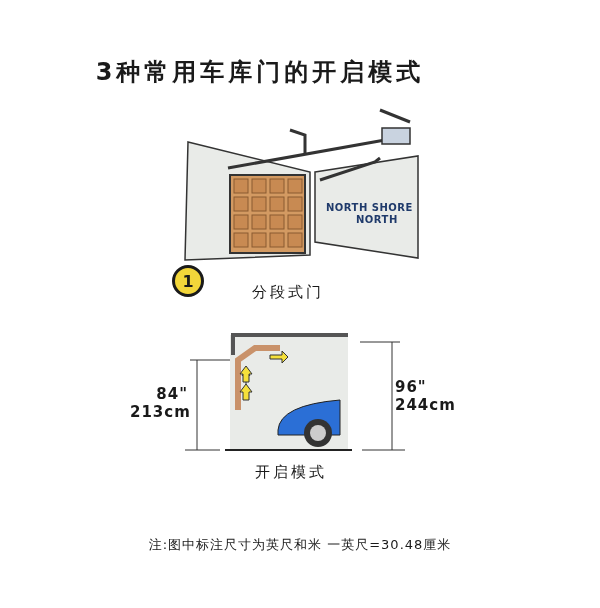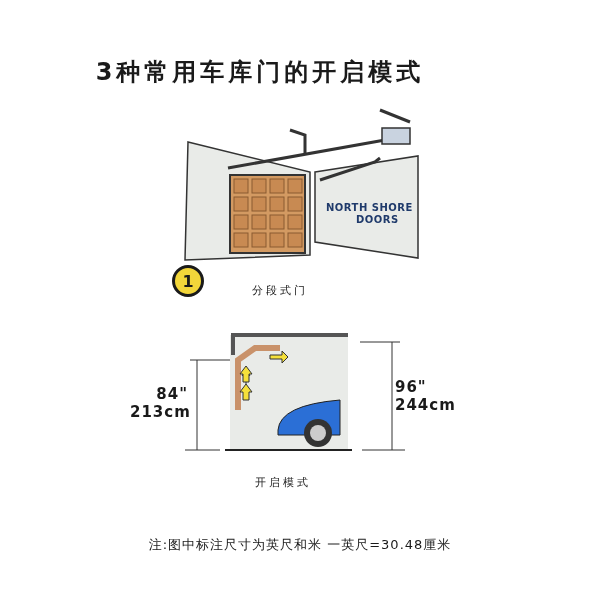--- a/index.html
+++ b/index.html
@@ -1,20 +1,20 @@
 <!DOCTYPE html>
 <html><head>
   <meta charset="utf-8">
   <style>
     html, body { margin: 0; padding: 0; background: #ffffff; }
     body { width: 600px; height: 608px; position: relative; overflow: hidden;
       font-family: "DejaVu Sans", "Liberation Sans", sans-serif; color: #1a1a1a; }
     .abs { position: absolute; }
     .title { left: 0; width: 520px; top: 56px; text-align: center; font-size: 24px; letter-spacing: 4px; font-weight: bold; }
-    .caption { font-size: 11px; letter-spacing: 3px; }
+    .caption { font-size: 15px; letter-spacing: 3px; }
     .dim { font-size: 15px; line-height: 18px; text-align: right; font-weight: bold; letter-spacing: 1px; }
     .note { left: 0; width: 600px; top: 515px; text-align: center; font-size: 13px; letter-spacing: 1px; margin-top: 21px; }
     .badge { width: 26px; height: 26px; border-radius: 50%; background: #f2d63a; border: 3px solid #1a1a1a;
       display: flex; align-items: center; justify-content: center; font-weight: bold; font-size: 16px; }
     .logo { font-weight: bold; color: #1f3a6b; font-size: 10px; line-height: 12px; letter-spacing: 0.5px; }
   </style>
 </head>
 <body>
 
 <div class="abs title">3种常用车库门的开启模式</div>
@@ -43,21 +43,21 @@
   </g>
   <path d="M58,68 L215,40" stroke="#333" stroke-width="3" fill="none"></path>
   <path d="M120,30 L135,35 L135,55" stroke="#333" stroke-width="3" fill="none"></path>
   <path d="M150,80 L205,62 L210,58" stroke="#333" stroke-width="3" fill="none"></path>
   <rect x="212" y="28" width="28" height="16" fill="#c9d3e0" stroke="#333" stroke-width="1.5"></rect>
   <path d="M210,10 L240,22" stroke="#333" stroke-width="3"></path>
 </svg>
 
 <div class="abs logo" style="left:326px;top:202px">
   <div>NORTH SHORE</div>
-  <div style="padding-left:30px">DOORS</div>
+  <div style="padding-left:30px">NORTH</div>
 </div>
 
 <div class="abs badge" style="left:172px;top:265px">1</div>
 <div class="abs caption" style="left:252px;top:283px">分段式门</div>
 
 <svg class="abs" style="left:130px;top:320px" width="340" height="150">
   <rect x="100" y="15" width="118" height="115" fill="#e9ebe8"></rect>
   <path d="M103,35 L103,15 L218,15" stroke="#555" stroke-width="4" fill="none"></path>
   <path d="M108,90 L108,40 L125,28 L150,28" stroke="#c9926a" stroke-width="6" fill="none"></path>
   <path d="M116,65 L116,52 M112,56 L116,50 L120,56" stroke="#333" fill="#f5e03a" stroke-width="1"></path>
@@ -76,15 +76,15 @@
 
 <div class="abs dim" style="left:130px;top:385px;width:58px">
   <div>84"</div>
   <div>213cm</div>
 </div>
 <div class="abs dim" style="left:395px;top:378px;text-align:left">
   <div>96"</div>
   <div>244cm</div>
 </div>
 
-<div class="abs caption" style="left:255px;top:475px">开启模式</div>
+<div class="abs caption" style="left:255px;top:463px">开启模式</div>
 
 <div class="abs note">注:图中标注尺寸为英尺和米 一英尺=30.48厘米</div>
 
 </body></html>

